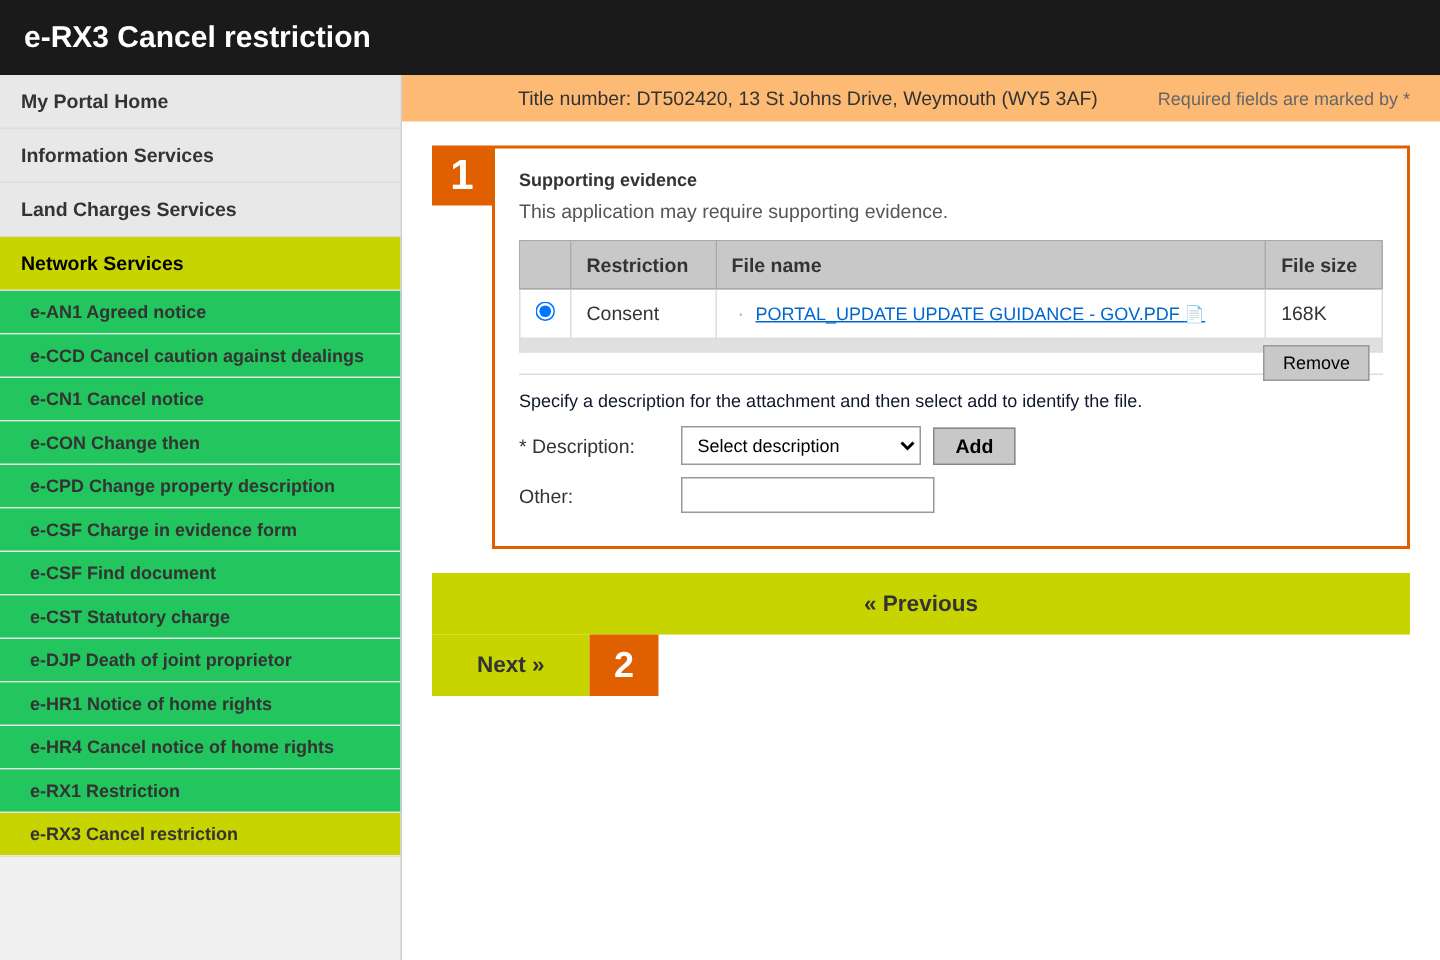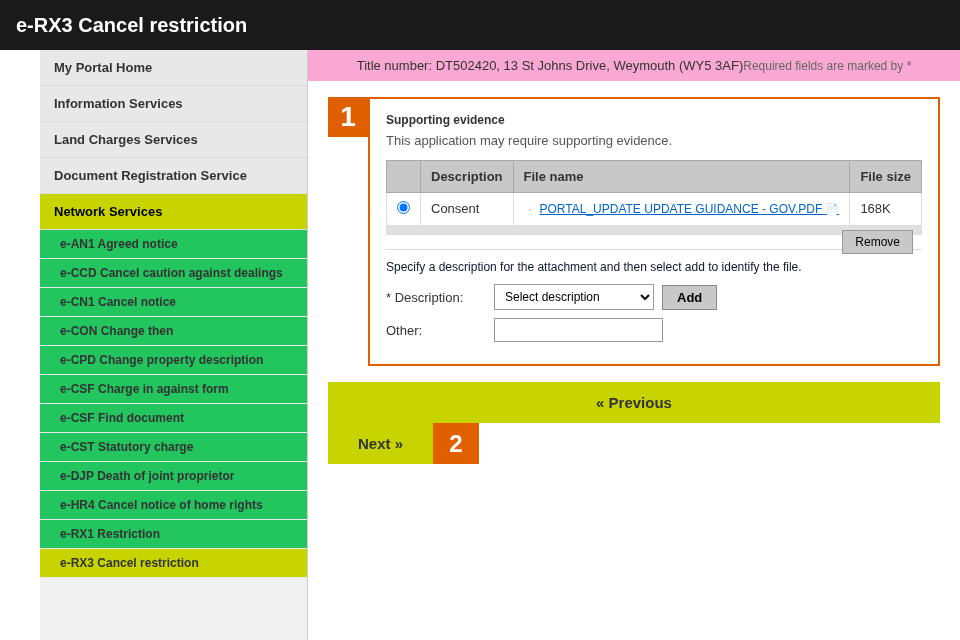--- a/index.html
+++ b/index.html
@@ -14,21 +14,20 @@
       font-weight: bold;
       height: 50px;
       display: flex;
       align-items: center;
     }
 
     .main-layout {
       display: flex;
       flex: 1;
       overflow: hidden;
-      padding-left: 40px;
     }
 
     
     .sidebar {
       width: 268px;
       min-width: 268px;
       background: #f0f0f0;
       border-right: 1px solid #ccc;
       overflow-y: auto;
       flex-shrink: 0;
@@ -65,26 +64,27 @@
     }
 
     
     .content-area {
       flex: 1;
       overflow-y: auto;
       background: #fff;
     }
 
     .title-bar {
-      background: #f9a8d4;
+      background: #fdba74;
       padding: 8px 20px;
       display: flex;
-      justify-content: center;
-      align-items: center;
-      font-size: 12px;
+      justify-content: flex-end;
+      align-items: center;
+      font-size: 12px;
+      gap: 40px;
     }
 
     .title-number {
       font-size: 13px;
       color: #333;
     }
 
     .required-note {
       font-size: 12px;
       color: #666;
@@ -271,33 +271,33 @@
 </div>
 
 <div class="main-layout">
 
   <div class="sidebar">
 
     <div id="sidebar-nav">
         <div class="sidebar-nav-item">My Portal Home</div>
         <div class="sidebar-nav-item">Information Services</div>
         <div class="sidebar-nav-item">Land Charges Services</div>
-        <div class="sidebar-nav-item">Document Registration Service</div>
         <div class="sidebar-nav-item active">Network Services</div>
       </div>
     <div id="sidebar-sub">
         <div class="sidebar-sub-item">e-AN1 Agreed notice</div>
         <div class="sidebar-sub-item">e-CCD Cancel caution against dealings</div>
         <div class="sidebar-sub-item">e-CN1 Cancel notice</div>
         <div class="sidebar-sub-item">e-CON Change then</div>
         <div class="sidebar-sub-item">e-CPD Change property description</div>
-        <div class="sidebar-sub-item">e-CSF Charge in against form</div>
+        <div class="sidebar-sub-item">e-CSF Charge in evidence form</div>
         <div class="sidebar-sub-item">e-CSF Find document</div>
         <div class="sidebar-sub-item">e-CST Statutory charge</div>
         <div class="sidebar-sub-item">e-DJP Death of joint proprietor</div>
+        <div class="sidebar-sub-item">e-HR1 Notice of home rights</div>
         <div class="sidebar-sub-item">e-HR4 Cancel notice of home rights</div>
         <div class="sidebar-sub-item">e-RX1 Restriction</div>
         <div class="sidebar-sub-item active-sub">e-RX3 Cancel restriction</div>
       </div>
   </div>
 
   <div class="content-area">
 
     <div class="title-bar">
       <span class="title-number">Title number: DT502420, 13 St Johns Drive, Weymouth (WY5 3AF)</span>
@@ -307,21 +307,21 @@
     <div class="step-container">
       <div class="step-number">1</div>
       <div class="step-content">
         <div class="step-title">Supporting evidence</div>
         <div class="step-description">This application may require supporting evidence.</div>
 
         <table class="evidence-table">
           <thead>
             <tr>
               <th style="width:30px;"></th>
-              <th>Description</th>
+              <th>Restriction</th>
               <th>File name</th>
               <th>File size</th>
             </tr>
           </thead>
           <tbody id="evidence-tbody">
 
           <tr>
       <td class="radio-col">
         <input type="radio" checked="" style="">
       </td>

